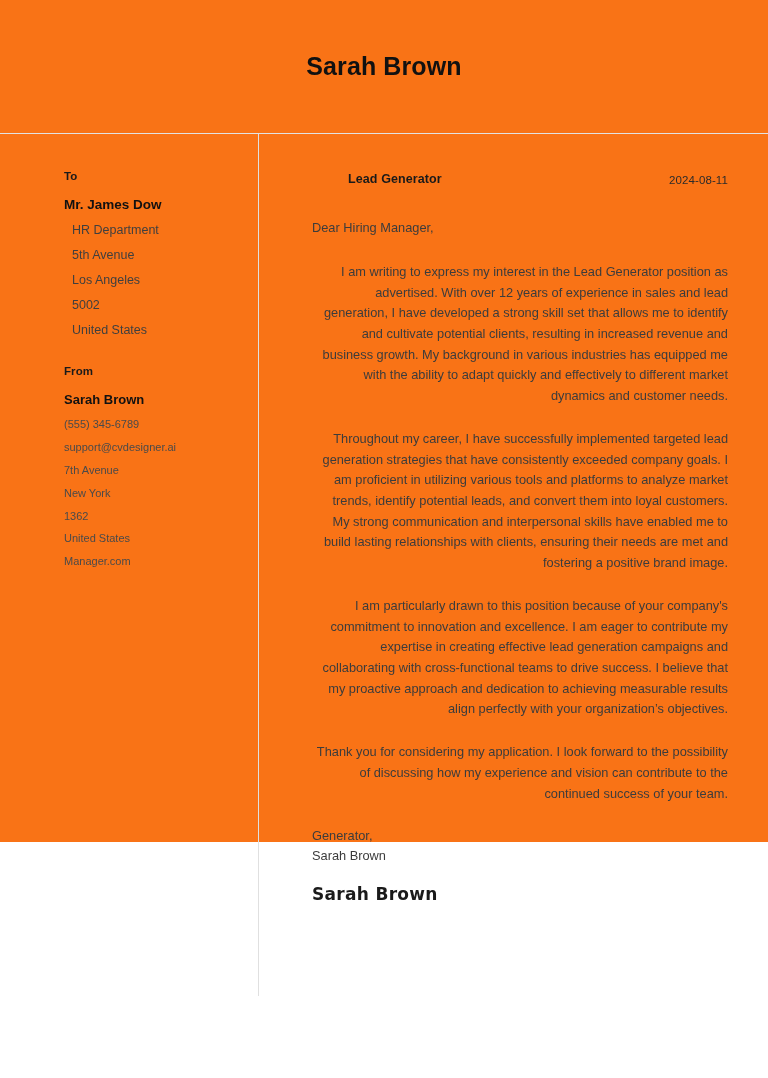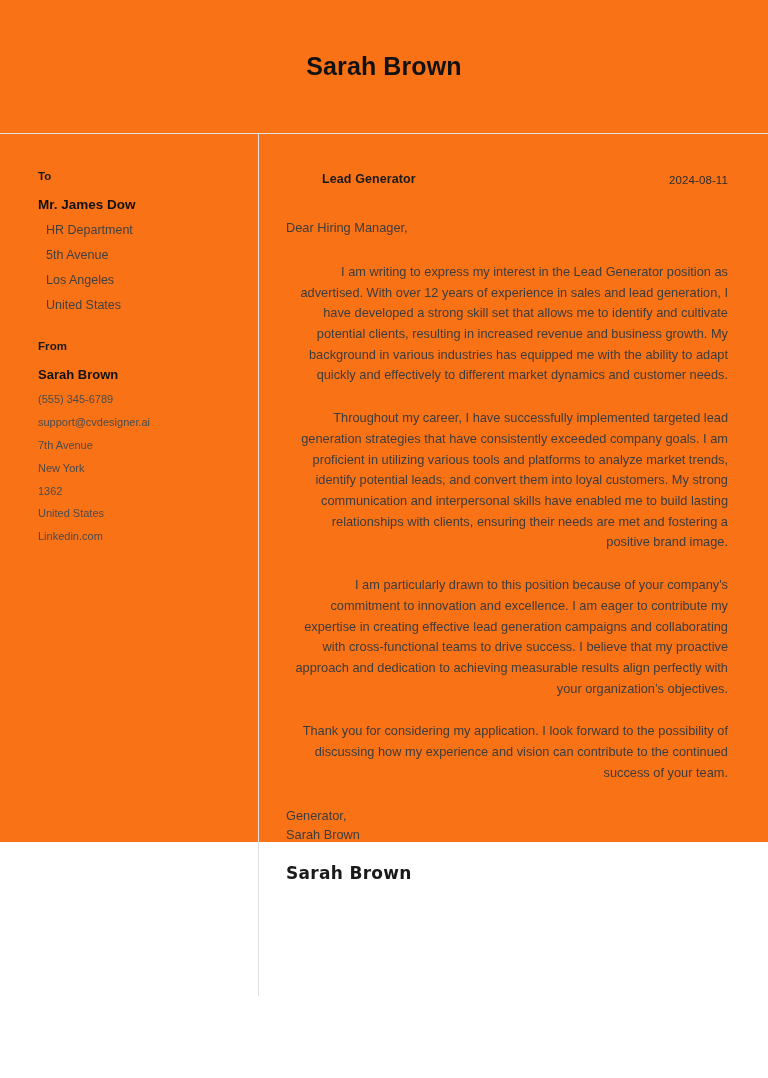--- a/index.html
+++ b/index.html
@@ -42,20 +42,21 @@
     height: 1px;
     background: #e3e3e3;
     width: 100%;
   }
 
   
   .columns {
     display: flex;
     align-items: flex-start;
     position: relative;
+    padding-left: 26px;
   }
 
   .col-left {
     width: 258px;
     flex: 0 0 258px;
     box-sizing: border-box;
     padding: 36px 20px 0 38px;
     position: relative;
   }
 
@@ -179,34 +180,35 @@
 
     <div class="col-left">
 
       <div class="block-label">To</div>
 
       <div>
         <div class="addr-name">Mr. James Dow</div>
         <div class="addr-line">HR Department</div>
         <div class="addr-line">5th Avenue</div>
         <div class="addr-line">Los Angeles</div>
+        <div class="addr-line">5002</div>
         <div class="addr-line">United States</div>
       </div>
 
       <div class="block-label from-label">From</div>
 
       <div>
         <div class="addr-name small-name">Sarah Brown</div>
         <div class="addr-line small">(555) 345-6789</div>
         <div class="addr-line small">support@cvdesigner.ai</div>
         <div class="addr-line small">7th Avenue</div>
         <div class="addr-line small">New York</div>
         <div class="addr-line small">1362</div>
         <div class="addr-line small">United States</div>
-        <div class="addr-line small">Linkedin.com</div>
+        <div class="addr-line small">Manager.com</div>
       </div>
 
     </div>
 
     <div class="col-right">
 
       <div class="letter-top">
         <div class="job-title">Lead Generator</div>
         <div class="letter-date">2024-08-11</div>
       </div>

